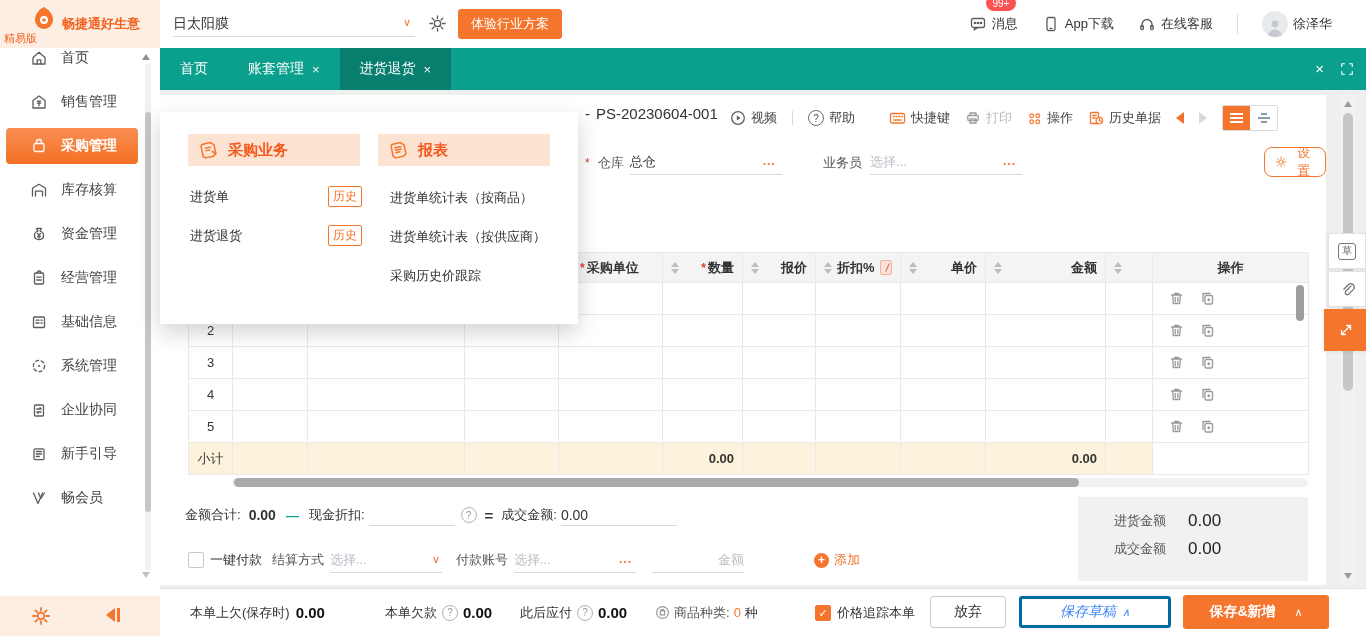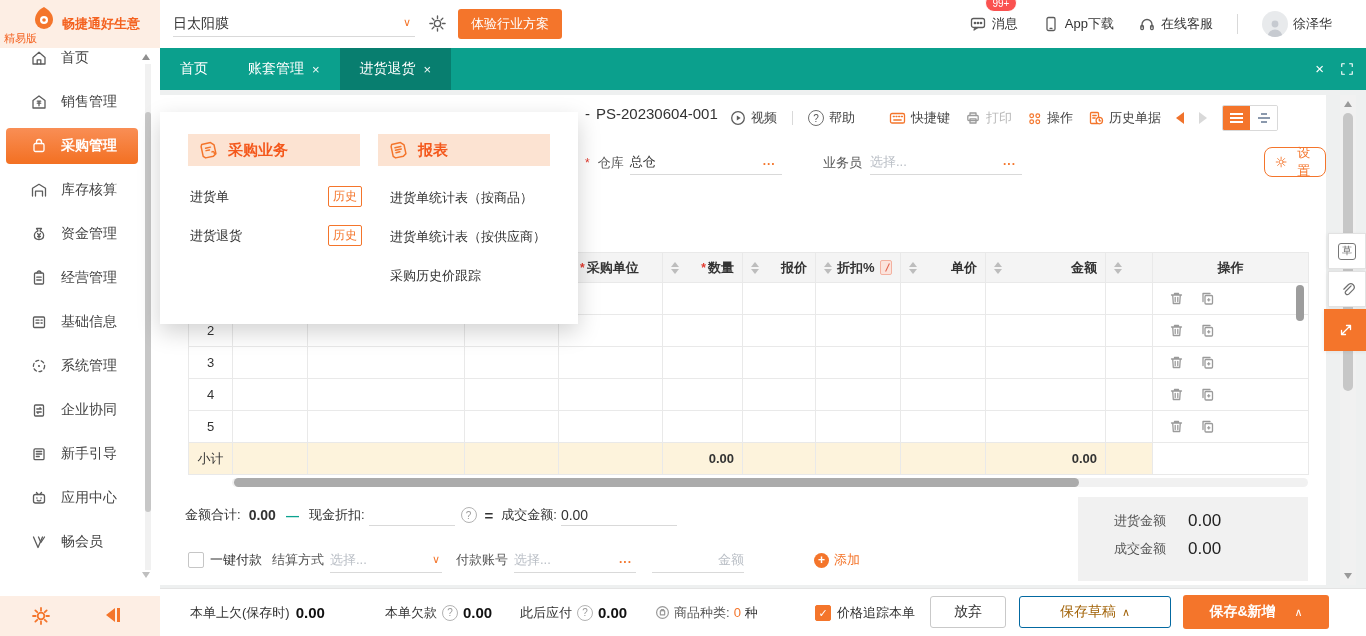--- a/index.html
+++ b/index.html
@@ -77,21 +77,21 @@
   
   #overlay{left:160px;top:112px;width:418px;height:212px;background:#fff;box-shadow:0 8px 22px rgba(0,0,0,.18);z-index:50;}
   .menu-head{position:absolute;top:22px;width:172px;height:32px;background:#fce3d2;display:flex;align-items:center;gap:8px;padding-left:10px;box-sizing:border-box;}
   .menu-head span{color:#f4581c;font-weight:bold;font-size:15px;}
   .menu-item-label{font-size:13px;color:#333;}
   .hist-badge{border:1px solid #f4752b;color:#f4752b;font-size:12px;border-radius:2px;padding:1px 4px;}
   
   #footerbar{left:160px;top:588px;width:1206px;height:48px;background:#fff;border-top:1px solid #e4e4e4;box-sizing:border-box;}
   .fb-val{font-weight:bold;font-size:15px;color:#111;}
   .btn-plain{border:1px solid #c9c9c9;background:#fff;color:#333;border-radius:3px;height:32px;display:flex;align-items:center;justify-content:center;font-size:14px;}
-  .btn-outline{border:1px solid #0369a1;background:#fff;color:#a16207;border-radius:3px;height:32px;display:flex;align-items:center;justify-content:center;gap:6px;font-size:14px;}
+  .btn-outline{border:3px solid #0369a1;background:#fff;color:#3b82f6;border-radius:3px;height:32px;display:flex;align-items:center;justify-content:center;gap:6px;font-size:14px;font-style:italic;}
   .btn-primary{background:#f4752b;color:#fff;border-radius:3px;height:34px;display:flex;align-items:center;justify-content:center;gap:19px;font-size:14px;font-weight:bold;}
   
   .float-btn{width:36px;height:34px;background:#fff;border:1px solid #e2e2e2;display:flex;align-items:center;justify-content:center;box-shadow:-1px 1px 4px rgba(0,0,0,.06);}
   .float-btn.orange{background:#f4752b;border-color:#f4752b;}
   .mini-draft{width:16px;height:15px;border:1px solid #777;border-radius:3px;font-size:10px;color:#666;display:flex;align-items:center;justify-content:center;}
   
   .sb-track{background:#f1f1f1;}
   .sb-thumb{background:#c7c7c7;border-radius:5px;}
 </style>
 </head>
@@ -250,30 +250,20 @@
             <path d="M6.8 8h4.4l-1.2-1.2M11.2 11H6.8L8 12.2"></path>
           </svg>
         <span>企业协同</span>
       </div>
       <div class="sb-item">
         <svg class="ic" width="18" height="18" viewBox="0 0 18 18">
             <rect x="4" y="3.8" width="10" height="10.8" rx="1.2"></rect>
             <path d="M6.3 6.5h5.4M6.3 9h5.4M6.3 11.5h3"></path>
           </svg>
         <span>新手引导</span>
-      </div>
-      <div class="sb-item">
-        <svg class="ic" width="18" height="18" viewBox="0 0 18 18">
-            <rect x="3.5" y="5.5" width="11" height="8.5" rx="2"></rect>
-            <path d="M6.5 3.5 8 5.5M11.5 3.5 10 5.5"></path>
-            <circle cx="6.9" cy="9" r="0.8" fill="#5c5c5c" stroke="none"></circle>
-            <circle cx="11.1" cy="9" r="0.8" fill="#5c5c5c" stroke="none"></circle>
-            <path d="M7.2 11.2c1.1.9 2.5.9 3.6 0"></path>
-          </svg>
-        <span>应用中心</span>
       </div>
       <div class="sb-item">
         <svg class="ic" width="18" height="18" viewBox="0 0 18 18">
             <path d="M3.5 4 8 14.5 12.5 4"></path>
             <path d="M8.5 4l2.4 5.5L14.5 4"></path>
           </svg>
         <span>畅会员</span>
       </div>
     </div>
     <span class="ab tri-u" style="left:142px;top:6px;"></span>

